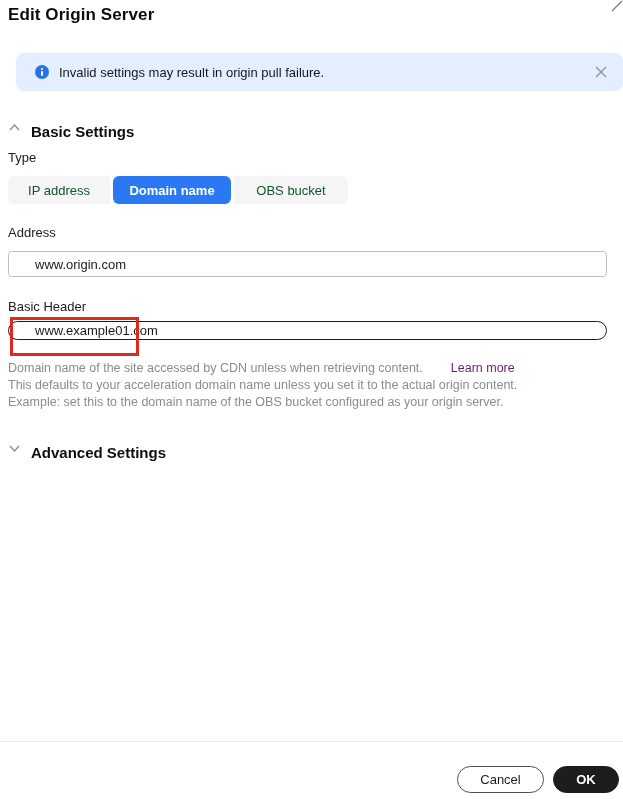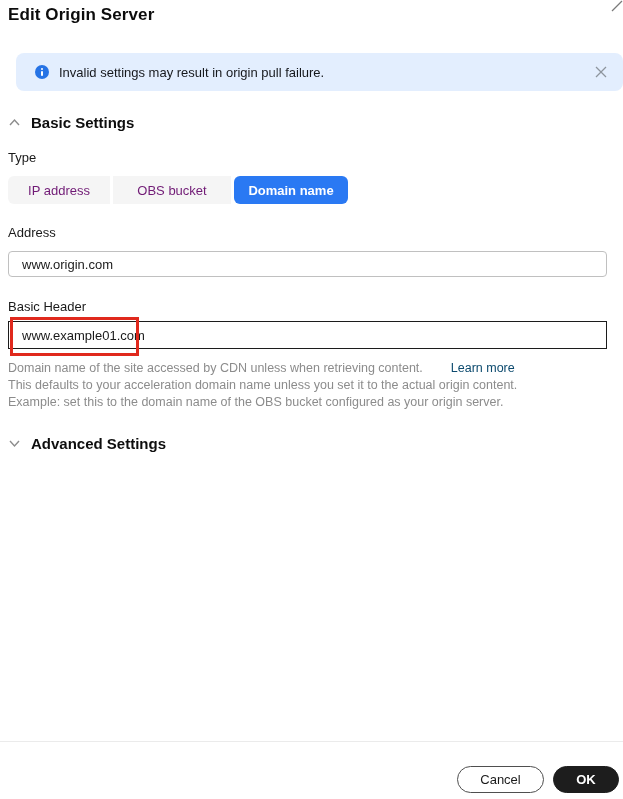--- a/index.html
+++ b/index.html
@@ -78,20 +78,21 @@
     left: 8px;
     display: flex;
     align-items: center;
     cursor: pointer;
   }
   .section-header .chev { width: 13px; height: 13px; margin-right: 10px; }
   .section-header .sec-label {
     font-size: 15px;
     font-weight: 700;
     color: #0e0e0e;
+    margin-top: 9px;
   }
   .basic-header { top: 114px; }
   .advanced-header { top: 435px; }
   
   .field-label {
     position: absolute;
     left: 8px;
     font-size: 13px;
     color: #1a1a1a;
   }
@@ -105,21 +106,21 @@
     height: 28px;
     display: flex;
     gap: 3px;
   }
   .segment {
     height: 28px;
     display: flex;
     align-items: center;
     justify-content: center;
     background: #f5f5f5;
-    color: #701a75;
+    color: #14532d;
     font-size: 13px;
     cursor: pointer;
     border: none;
     font-family: "Liberation Sans", sans-serif;
   }
   .segment:first-child { border-radius: 6px 0 0 6px; width: 102px; }
   .segment:nth-child(2) { width: 118px; }
   .segment:last-child { border-radius: 0 6px 6px 0; width: 114px; }
   .segment.selected {
     background: #2a79f3;
@@ -127,54 +128,54 @@
     font-weight: 700;
     border-radius: 6px;
   }
   
   .text-input {
     position: absolute;
     left: 8px;
     width: 599px;
     font-size: 13px;
     color: #1a1a1a;
-    padding: 0 13px;
+    padding: 0 26px;
     font-family: "Liberation Sans", sans-serif;
     background: #ffffff;
     outline: none;
   }
   .input-address {
     top: 251px; height: 26px;
     border: 1px solid #c0c0c0;
     border-radius: 4px;
   }
   .input-host {
-    top: 321px; height: 28px;
+    top: 321px; height: 19px;
     border: 1.5px solid #1c1c1c;
-    border-radius: 0;
+    border-radius: 12px;
   }
   
   .annotation-rect {
     position: absolute;
     left: 10px; top: 317px;
     width: 129px; height: 39px;
     border: 3px solid #e0291d;
     pointer-events: none;
     z-index: 5;
   }
   
   .help-text {
     position: absolute;
     left: 8px; top: 360px;
     font-size: 12.5px;
     line-height: 17px;
     color: #8c8c8c;
   }
   .help-link {
-    color: #0c4a6e;
+    color: #701a75;
     text-decoration: none;
     cursor: pointer;
     padding-left: 28px;
   }
   
   .footer-divider {
     position: absolute;
     left: 0; top: 741px;
     width: 623px; height: 1px;
     background: #ebebeb;
@@ -231,22 +232,22 @@
     <svg class="chev" viewBox="0 0 13 13">
       <polyline points="2,9 6.5,4 11,9" fill="none" stroke="#8c8c8c" stroke-width="1.4"></polyline>
     </svg>
     <span class="sec-label">Basic Settings</span>
   </div>
 
   <div class="field-label label-type">Type</div>
 
   <div class="segmented">
     <button class="segment">IP address</button>
+    <button class="segment selected">Domain name</button>
     <button class="segment">OBS bucket</button>
-    <button class="segment selected">Domain name</button>
   </div>
 
   <div class="field-label label-address">Address</div>
   <input class="text-input input-address" type="text" value="www.origin.com" style="">
 
   <div class="field-label label-host">Basic Header</div>
   <input class="text-input input-host" type="text" value="www.example01.com" style="">
   <div class="annotation-rect"></div>
 
   <div class="help-text">

